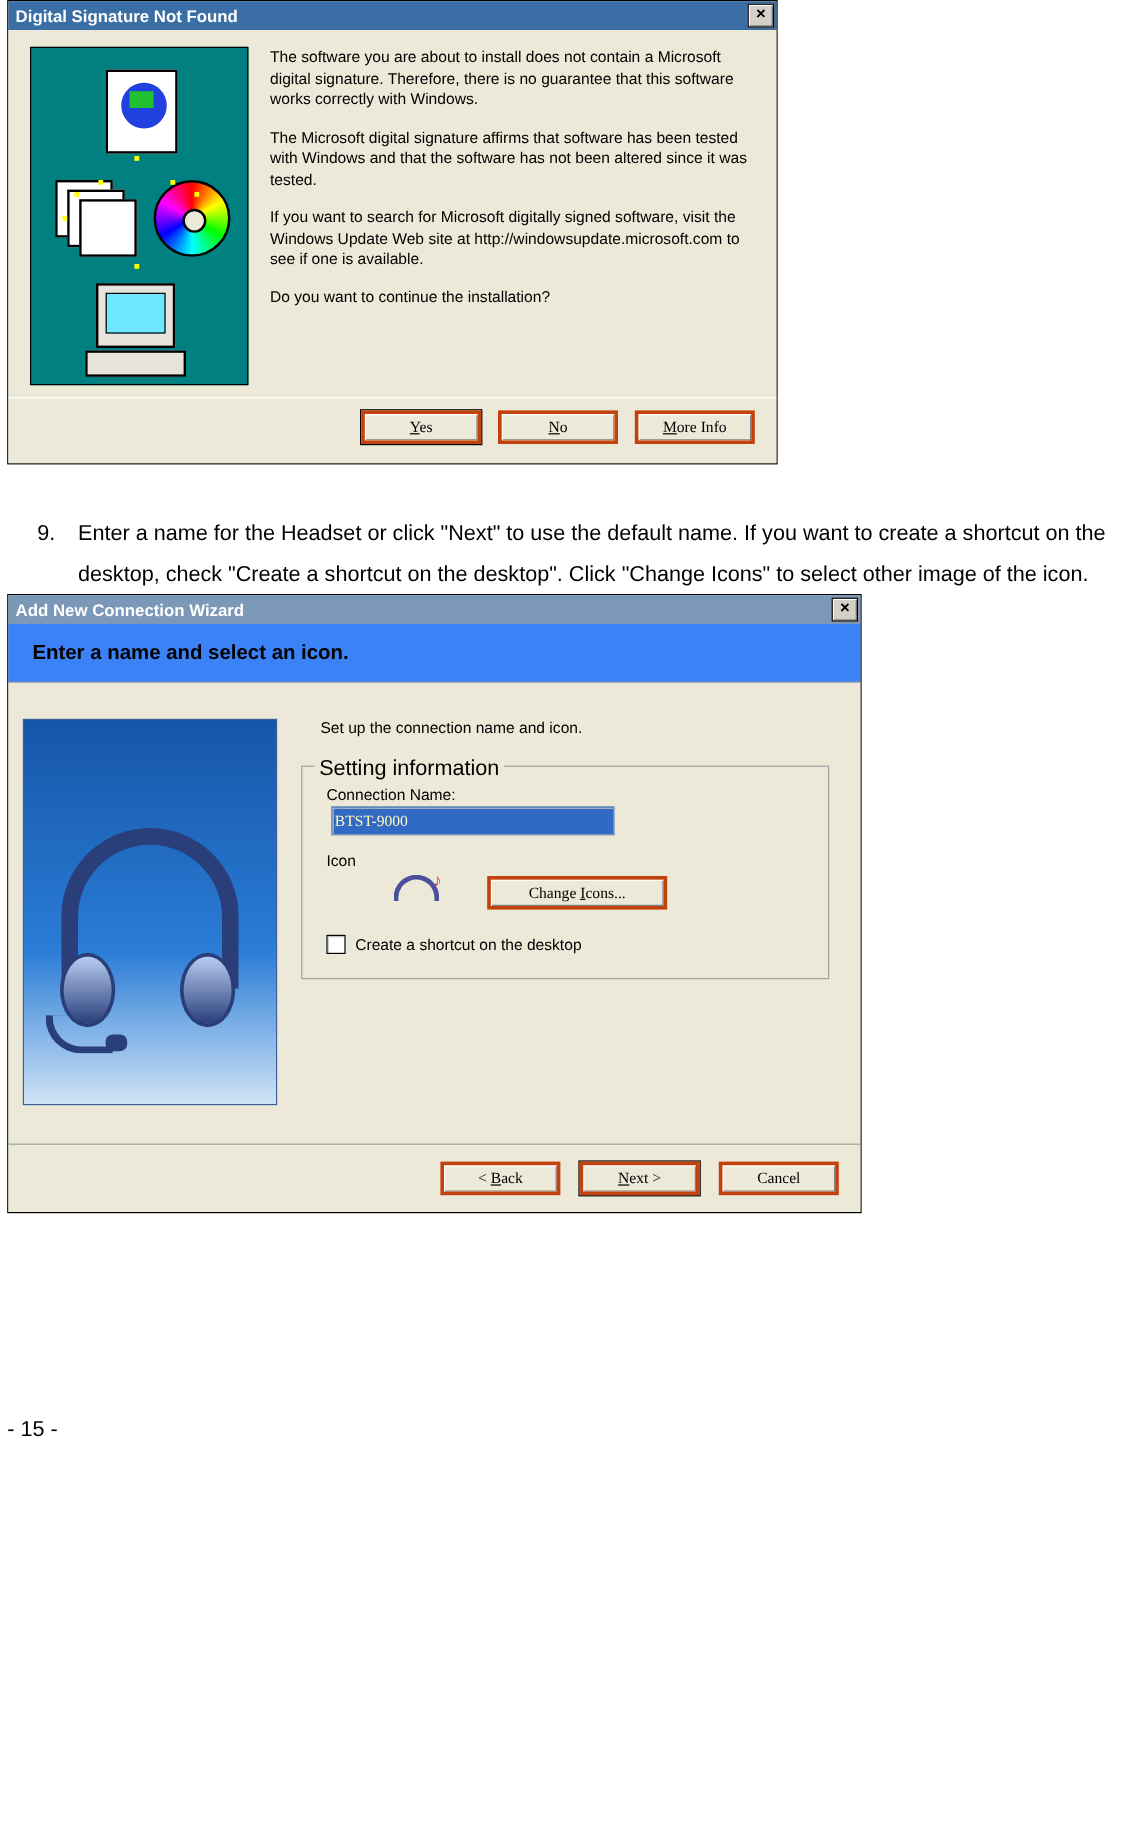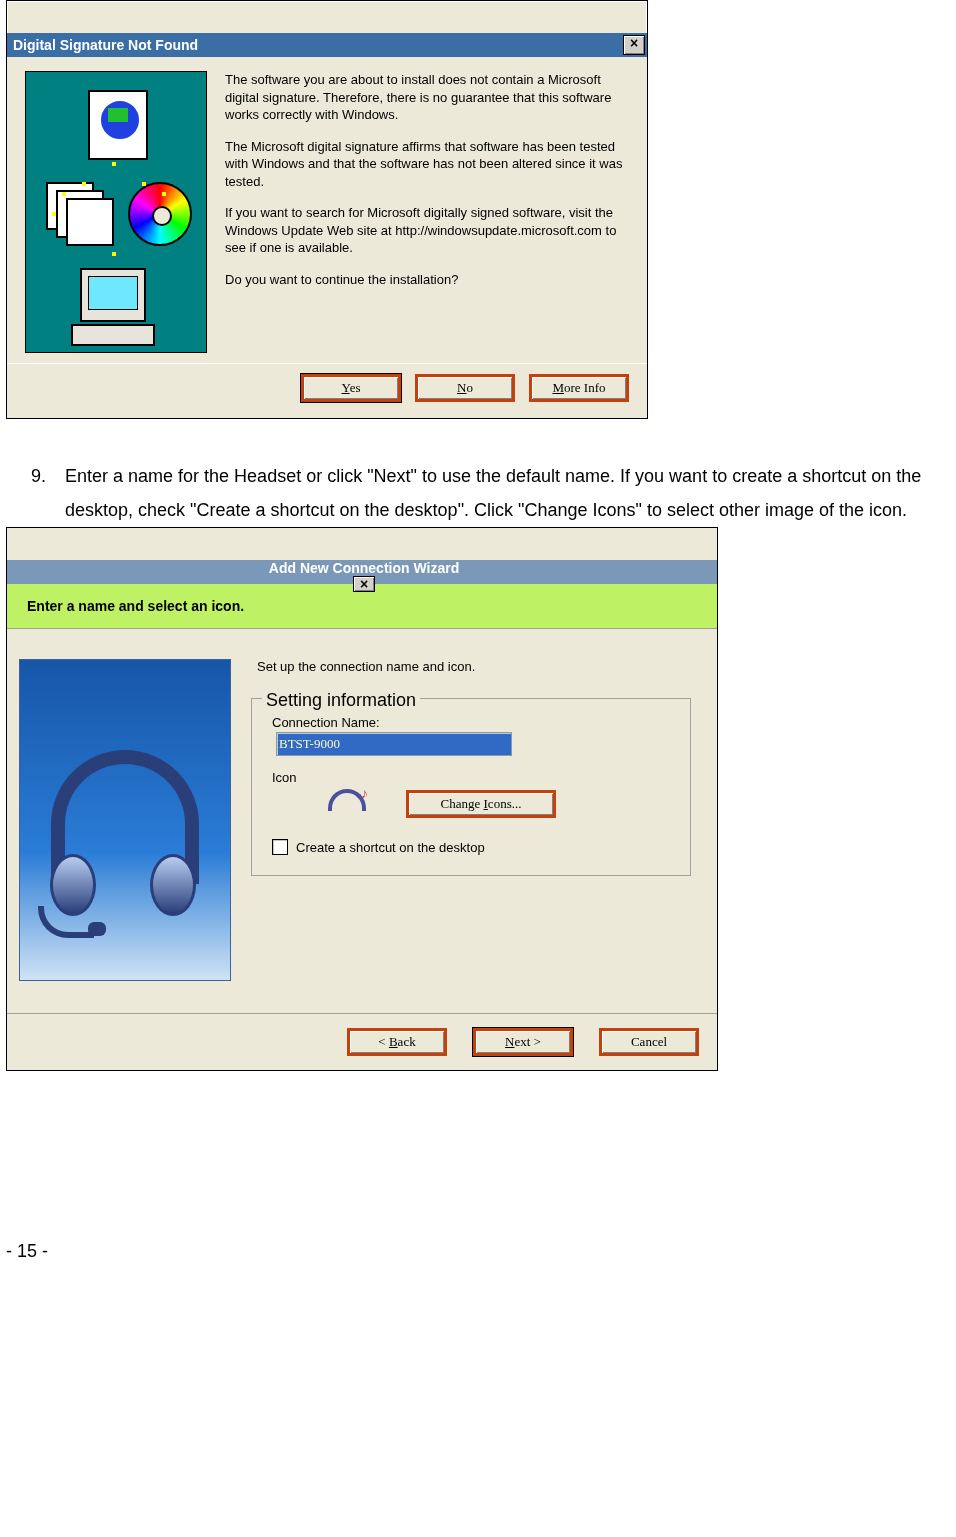--- a/index.html
+++ b/index.html
@@ -28,21 +28,20 @@
   .titlebar {
     background: linear-gradient(#3a6ea5,#3a6ea5);
     color: #fff;
     display: flex;
     align-items: center;
     justify-content: space-between;
     height: 24px;
     padding: 0 2px 0 6px;
     font-weight: bold;
     font-size: 14px;
-    margin-top: 32px;
   }
   .titlebar .close {
     width: 20px;
     height: 18px;
     background: #d4d0c8;
     border: 1px solid #000;
     box-shadow: inset 1px 1px #fff, inset -1px -1px #808080;
     text-align: center;
     line-height: 14px;
     font-weight: bold;
@@ -128,26 +127,26 @@
 
   
   .wizard{
     width:710px;
     border:1px solid #000;
     background:#ece9d8;
     font-family: Tahoma, sans-serif;
     font-size:13px;
     margin-bottom:10px;
   }
-  .wizard .titlebar{background:#7b98b8;flex-direction:column;}
+  .wizard .titlebar{background:#7b98b8;}
   .wizard-header{
-    background:#bef264;
+    background:#3b82f6;
     padding:14px 20px;
     font-weight:bold;
-    font-size:14px;
+    font-size:17px;
     border-bottom:1px solid #a0a0a0;
   }
   .wizard-body{
     display:flex;
     padding:30px 26px 24px 12px;
     min-height:330px;
     background:#ece9d8;
   }
   .wiz-graphic{
     width:210px;height:320px;flex:0 0 auto;margin-right:20px;
@@ -169,21 +168,21 @@
   .headset .cupL{left:0;top:104px;}
   .headset .cupR{right:4px;top:104px;}
   .headset .mic{
     position:absolute;left:-12px;top:156px;width:50px;height:26px;
     border:6px solid #2a3f7a;border-top:none;border-right:none;
     border-radius:0 0 0 30px;
   }
   .headset .mic:after{content:"";position:absolute;left:44px;top:16px;width:18px;height:14px;background:#2a3f7a;border-radius:6px;}
 
   .wiz-right{flex:1;}
-  .wiz-instruction{margin:0 0 24px 6px;}
+  .wiz-instruction{margin:0 0 24px 16px;}
   .fieldset{
     border:1px solid #a0a0a0;
     padding:12px 16px 20px;
     position:relative;
   }
   .fieldset .legend{
     position:absolute;top:-9px;left:10px;background:#ece9d8;padding:0 4px;font-size:18px;
   }
   .fld-label{margin:4px 0 2px 4px;}
   .fld-row{margin:2px 0 14px 8px;}
@@ -199,21 +198,21 @@
     width:30px;height:18px;border:4px solid #4a4f9e;border-bottom:none;border-radius:20px 20px 0 0;
     margin:2px auto 0;
   }
   .audio-icon .note{position:absolute;right:-2px;top:-2px;color:#c44;font-size:14px;font-weight:bold;}
   .chk-row{margin-top:18px;margin-left:4px;display:flex;align-items:center;gap:8px;}
   .chk{width:14px;height:14px;border:1px solid #000;background:#fff;box-shadow:inset 1px 1px #c0c0c0;}
 
   .wizard-footer{
     border-top:1px solid #a0a0a0;
     padding:14px 18px;
-    display:flex;justify-content:flex-end;gap:26px;
+    display:flex;justify-content:flex-end;gap:16px;
     background:#ece9d8;
   }
 
   .pagefoot{
     margin-top:170px;
     font:18px Arial;
   }
 </style>
 </head>
 <body>

